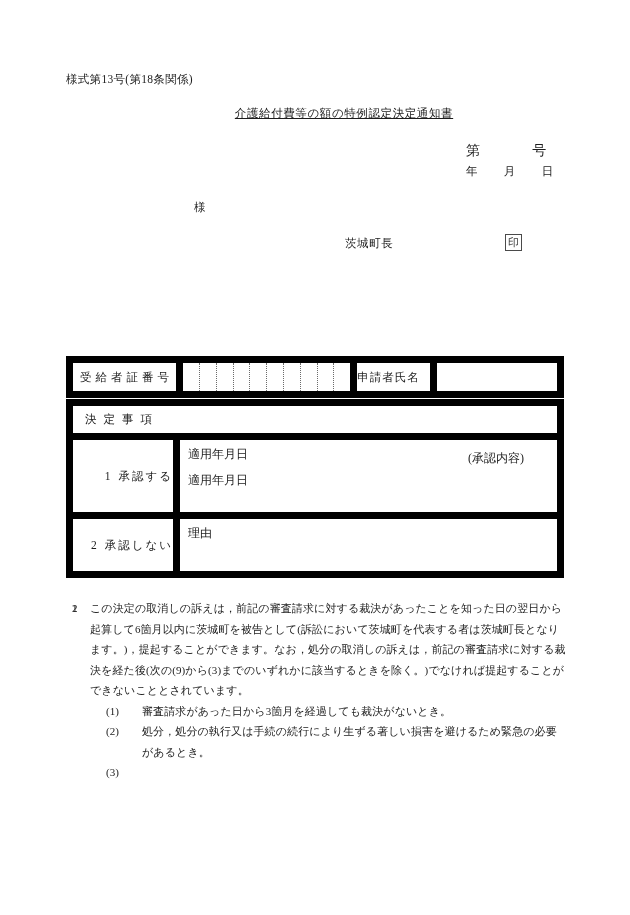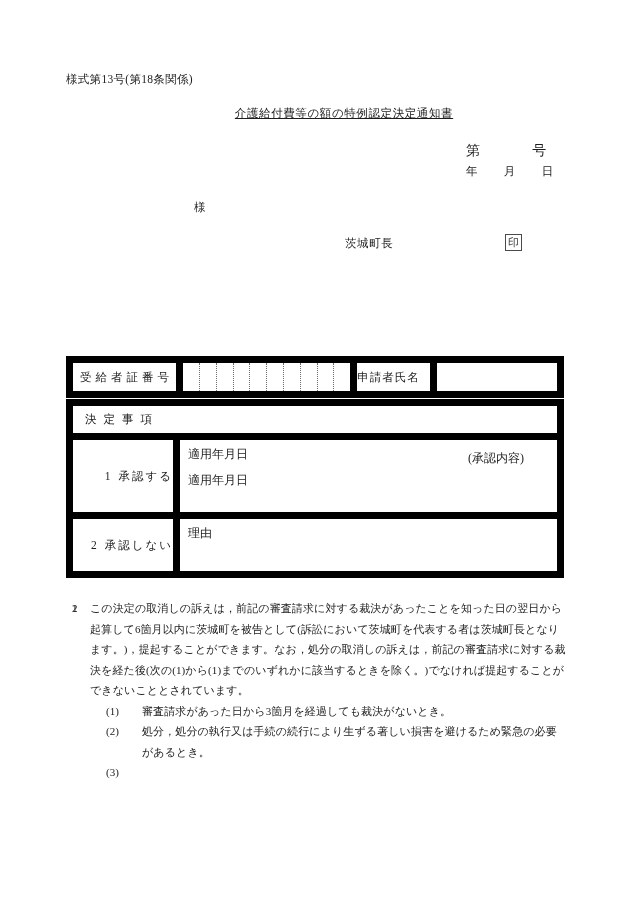--- a/index.html
+++ b/index.html
@@ -314,21 +314,21 @@
     </tr>
   </tbody>
     </table>
 
   <div class="notes">
     <div class="note-item">
       <span class="marker">1</span>
     </div>
     <div class="note-item">
       <span class="marker">2</span>
-      <span>この決定の取消しの訴えは，前記の審査請求に対する裁決があったことを知った日の翌日から起算して6箇月以内に茨城町を被告として(訴訟において茨城町を代表する者は茨城町長となります。)，提起することができます。なお，処分の取消しの訴えは，前記の審査請求に対する裁決を経た後(次の(1)から(1)までのいずれかに該当するときを除く。)でなければ提起することができないこととされています。</span>
+      <span>この決定の取消しの訴えは，前記の審査請求に対する裁決があったことを知った日の翌日から起算して6箇月以内に茨城町を被告として(訴訟において茨城町を代表する者は茨城町長となります。)，提起することができます。なお，処分の取消しの訴えは，前記の審査請求に対する裁決を経た後(次の(9)から(3)までのいずれかに該当するときを除く。)でなければ提起することができないこととされています。</span>
       <div class="sub-list">
         <div class="sub-item">
           <span class="marker">(1)</span>
           <span>審査請求があった日から3箇月を経過しても裁決がないとき。</span>
         </div>
         <div class="sub-item">
           <span class="marker">(2)</span>
           <span>処分，処分の執行又は手続の続行により生ずる著しい損害を避けるため緊急の必要があるとき。</span>
         </div>
         <div class="sub-item">

